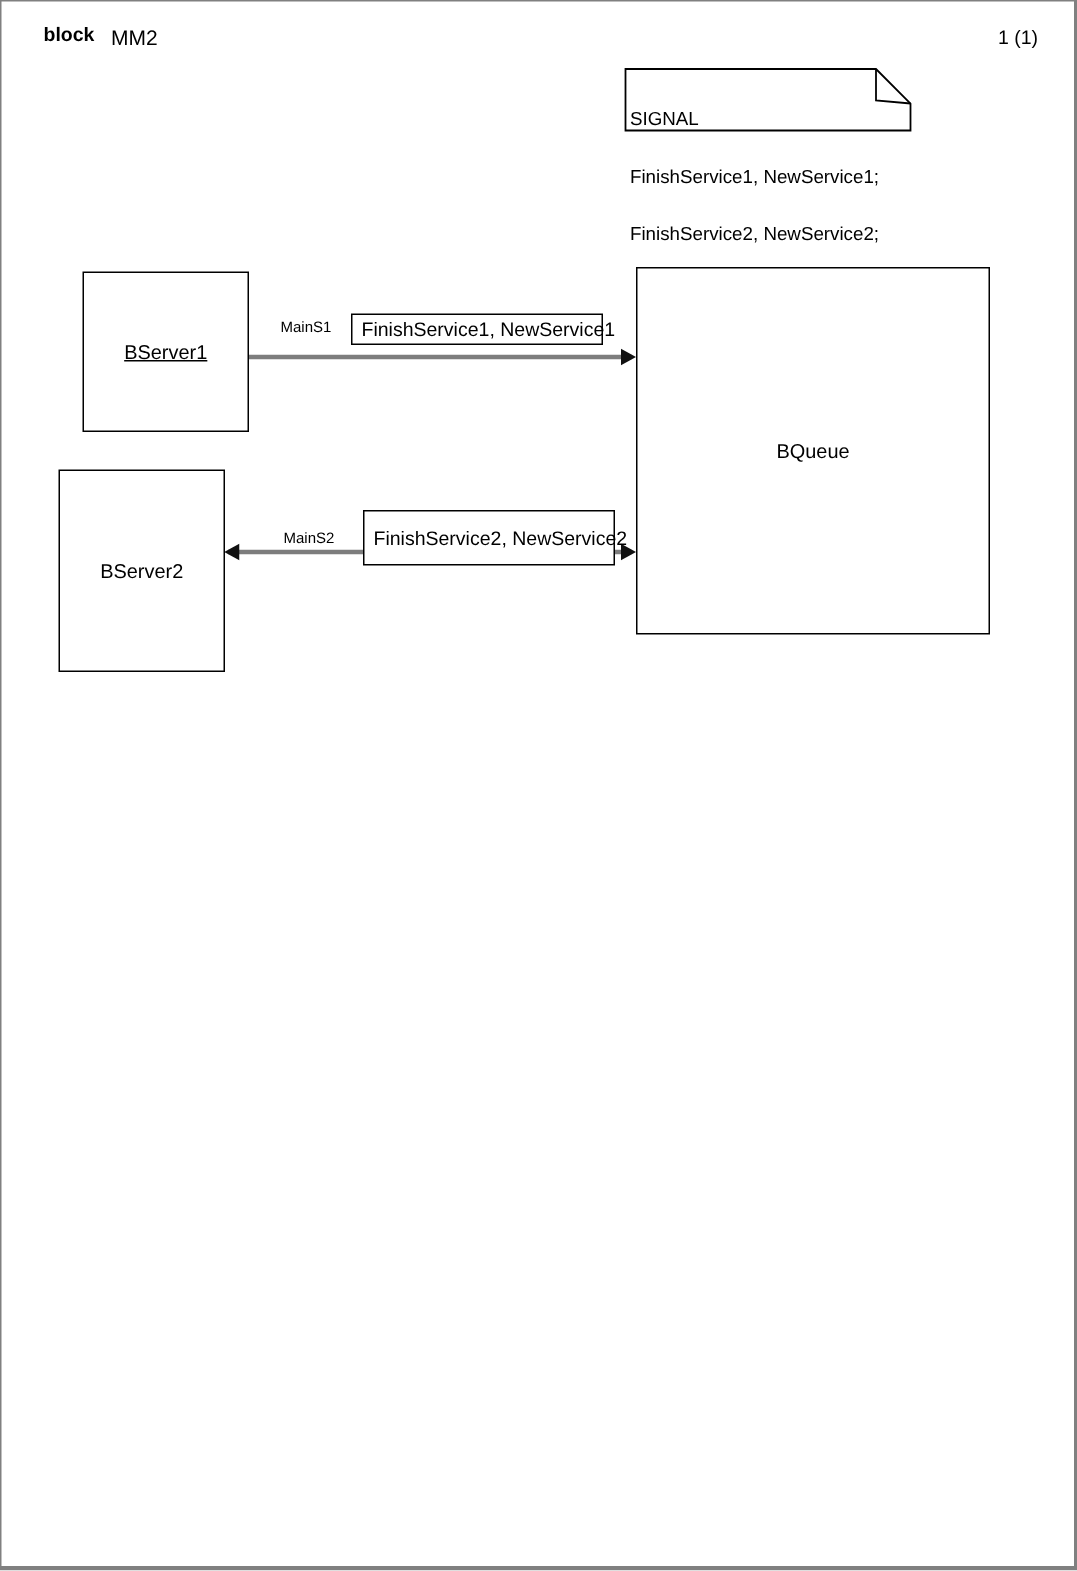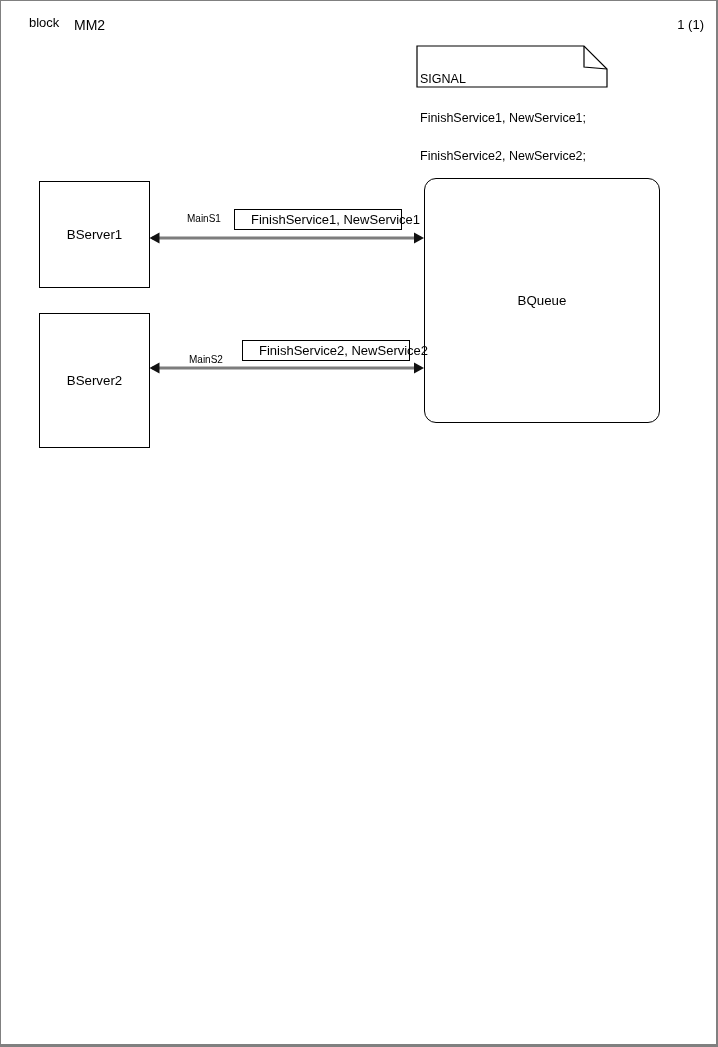--- a/index.html
+++ b/index.html
@@ -9,51 +9,51 @@
     box-sizing:border-box;
     background:#ffffff;
     border-style:solid;
     border-color:#808080;
     border-width:1px 2px 3px 1px;
     font-family:"Liberation Sans", sans-serif;
     color:#000;
     overflow:hidden;
   }
   .abs{position:absolute;}
-  .hdr-kind{left:28px;top:14px;font-size:13px;font-weight:normal;}
+  .hdr-kind{left:28px;top:14px;font-size:13px;font-weight:bold;}
   .hdr-name{left:73px;top:16px;font-size:14px;}
-  .hdr-page{right:12px;top:16px;font-size:13px;text-align:right;}
+  .hdr-page{right:24px;top:16px;font-size:13px;text-align:right;}
   .note-text{left:419px;top:46px;font-size:12.5px;line-height:12.9px;white-space:pre;}
   .block{
     position:absolute;
     box-sizing:border-box;
     border:1.4px solid #000;
     background:#fff;
     display:flex;align-items:center;justify-content:center;
     font-size:13.3px;
   }
-  .blk-bserver1{left:38px;top:180px;width:111px;height:107px;}
+  .blk-bserver1{left:54px;top:180px;width:111px;height:107px;text-decoration:underline;}
   .blk-bserver2{left:38px;top:312px;width:111px;height:135px;}
-  .blk-bqueue{left:423px;top:177px;width:236px;height:245px;border-radius:12px;}
+  .blk-bqueue{left:423px;top:177px;width:236px;height:245px;}
   .chan-name{font-size:10px;white-space:nowrap;}
   .chan-name-1{left:186px;top:212px;}
   .chan-name-2{left:188px;top:353px;text-align:center;}
   .siglist{
     position:absolute;
     box-sizing:border-box;
     border:1px solid #000;
     background:#fff;
     font-size:13px;
     white-space:nowrap;
     display:flex;align-items:center;
-    padding-left:16px;
+    padding-left:6px;
     overflow:visible;
   }
   .siglist-1{left:233px;top:208px;width:168px;height:21px;}
-  .siglist-2{left:241px;top:339px;width:168px;height:21px;}
+  .siglist-2{left:241px;top:339px;width:168px;height:37px;}
   svg.overlay{position:absolute;left:0;top:0;pointer-events:none;}
 </style>
 </head>
 <body>
 
 <div class="page">
 
   <svg class="overlay" width="718" height="1047" viewBox="0 0 718 1047">
 
     <g>

